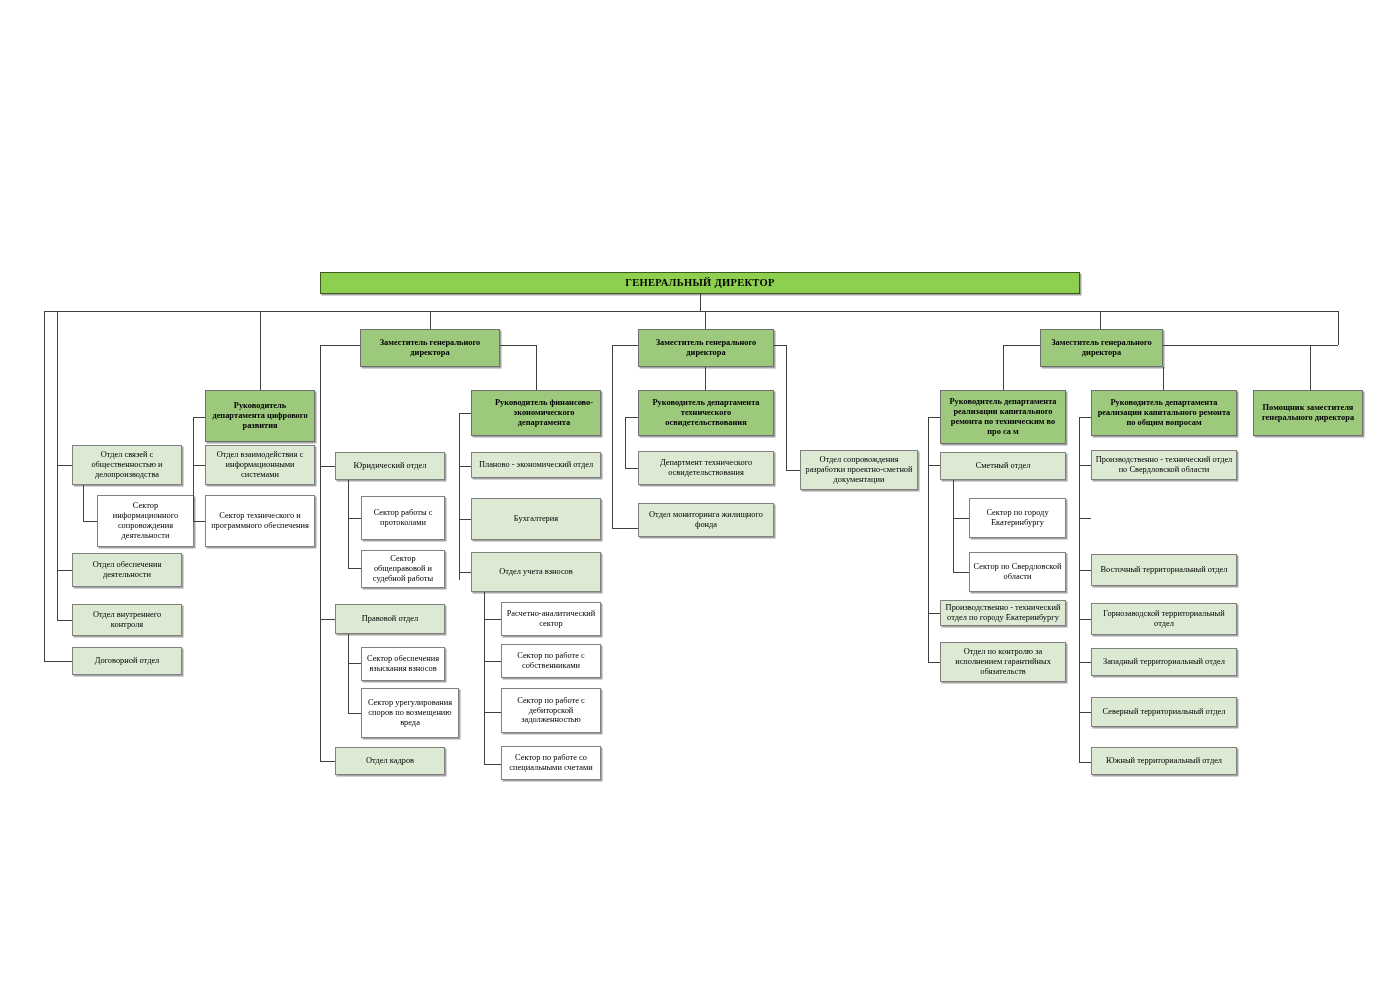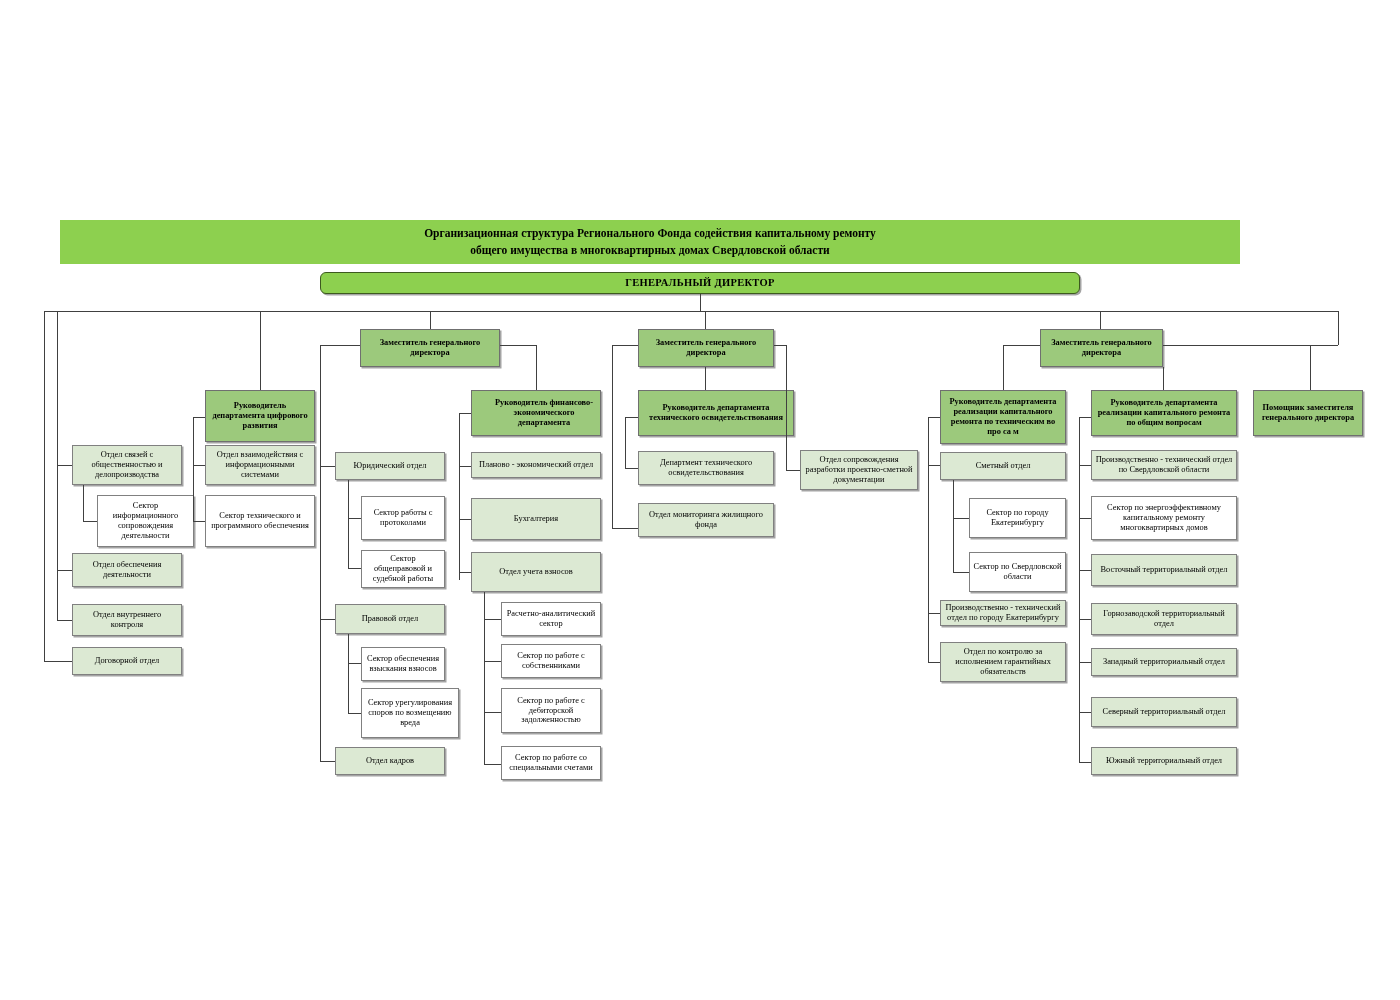--- a/index.html
+++ b/index.html
@@ -72,26 +72,22 @@
     font-weight:normal;
     font-size:8.4px;
   }
   .box span{display:block;}
 </style>
 </head>
 <body>
 
 <div id="canvas">
 
-  <div class="title-banner" style="left:60px;top:220px;width:1180px;height:44px;">
-    <span>Организационная структура Регионального Фонда содействия капитальному ремонту</span>
-    <span>общего имущества в многоквартирных домах Свердловской области</span>
-  </div>
-
-  <div class="box gd" style="left:320px;top:272px;width:760px;height:22px;border-radius:6px;">
+
+  <div class="box gd" style="left:320px;top:272px;width:760px;height:22px;">
     <span>ГЕНЕРАЛЬНЫЙ ДИРЕКТОР</span>
   </div>
 
   <div class="ln lnv" style="left:700px;top:294px;height:17px;"></div>
 
   <div class="ln lnh" style="left:44px;top:311px;width:1294px;"></div>
 
   <div class="ln lnv" style="left:44px;top:311px;height:350px;"></div>
   <div class="ln lnh" style="left:44px;top:661px;width:28px;"></div>
 
@@ -242,21 +238,21 @@
   <div class="box lead" style="left:638px;top:329px;width:136px;height:38px;">
     <span>Заместитель генерального директора</span>
   </div>
 
   <div class="ln lnh" style="left:612px;top:345px;width:26px;"></div>
   <div class="ln lnv" style="left:612px;top:345px;height:183px;"></div>
   <div class="ln lnh" style="left:612px;top:528px;width:26px;"></div>
 
   <div class="ln lnv" style="left:705px;top:367px;height:23px;"></div>
 
-  <div class="box lead" style="left:638px;top:390px;width:156px;height:46px;">
+  <div class="box lead" style="left:638px;top:390px;width:136px;height:46px;">
     <span>Руководитель департамента технического освидетельствования</span>
   </div>
 
   <div class="ln lnv" style="left:625px;top:417px;height:51px;"></div>
   <div class="ln lnh" style="left:625px;top:417px;width:13px;"></div>
   <div class="ln lnh" style="left:625px;top:468px;width:13px;"></div>
 
   <div class="box unit" style="left:638px;top:451px;width:136px;height:34px;">
     <span>Департмент технического освидетельствования</span>
   </div>
@@ -329,23 +325,20 @@
   <div class="ln lnh" style="left:1079px;top:570px;width:12px;"></div>
   <div class="ln lnh" style="left:1079px;top:619px;width:12px;"></div>
   <div class="ln lnh" style="left:1079px;top:662px;width:12px;"></div>
   <div class="ln lnh" style="left:1079px;top:712px;width:12px;"></div>
   <div class="ln lnh" style="left:1079px;top:762px;width:12px;"></div>
 
   <div class="box unit" style="left:1091px;top:450px;width:146px;height:30px;">
     <span>Производственно - технический отдел по Свердловской области</span>
   </div>
 
-  <div class="box sub" style="left:1091px;top:496px;width:146px;height:44px;">
-    <span>Сектор по энергоэффективному капитальному ремонту многоквартирных домов</span>
-  </div>
 
   <div class="box unit" style="left:1091px;top:554px;width:146px;height:32px;">
     <span>Восточный территориальный отдел</span>
   </div>
 
   <div class="box unit" style="left:1091px;top:603px;width:146px;height:32px;">
     <span>Горнозаводской территориальный отдел</span>
   </div>
 
   <div class="box unit" style="left:1091px;top:648px;width:146px;height:28px;">

